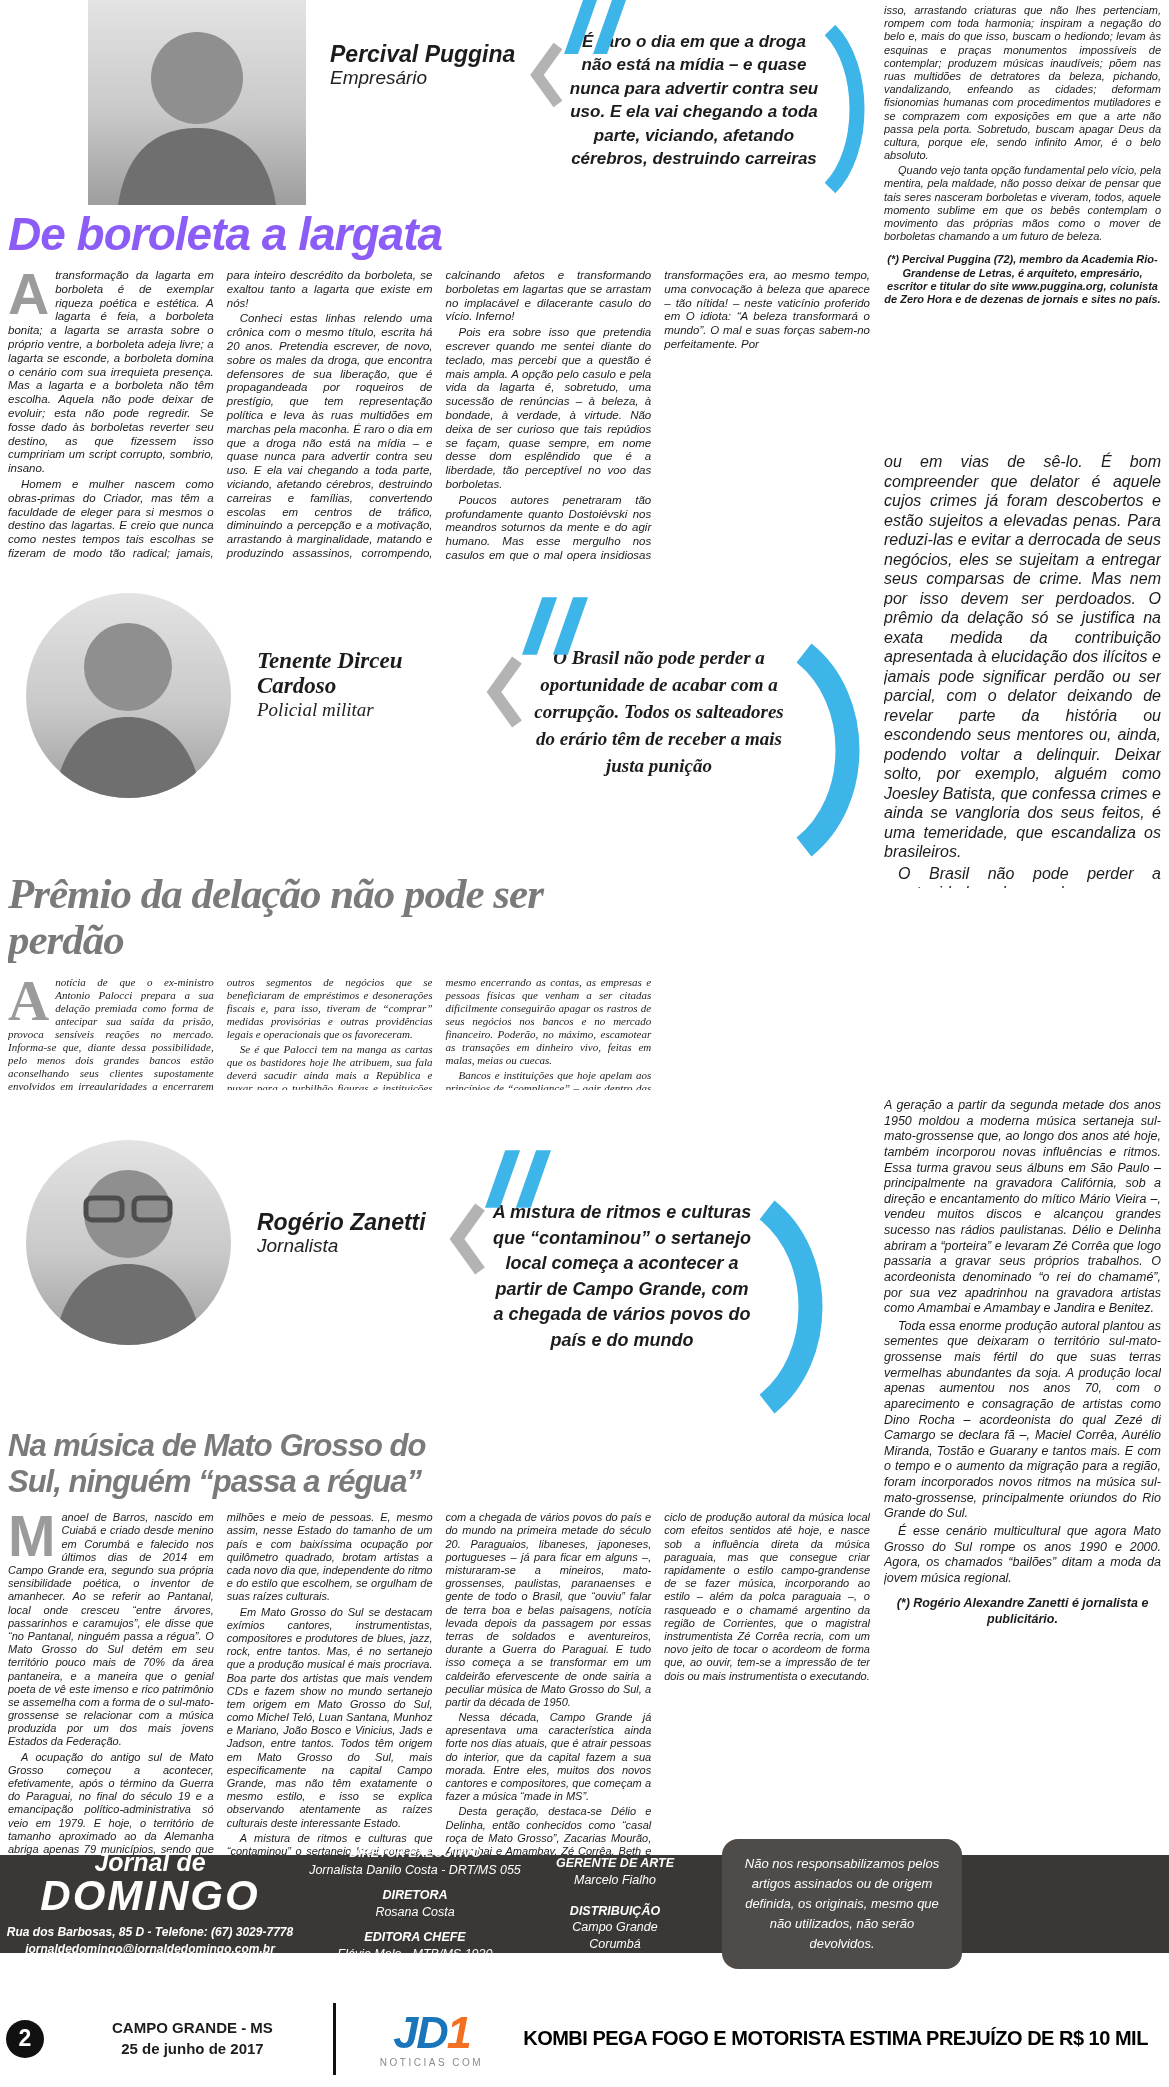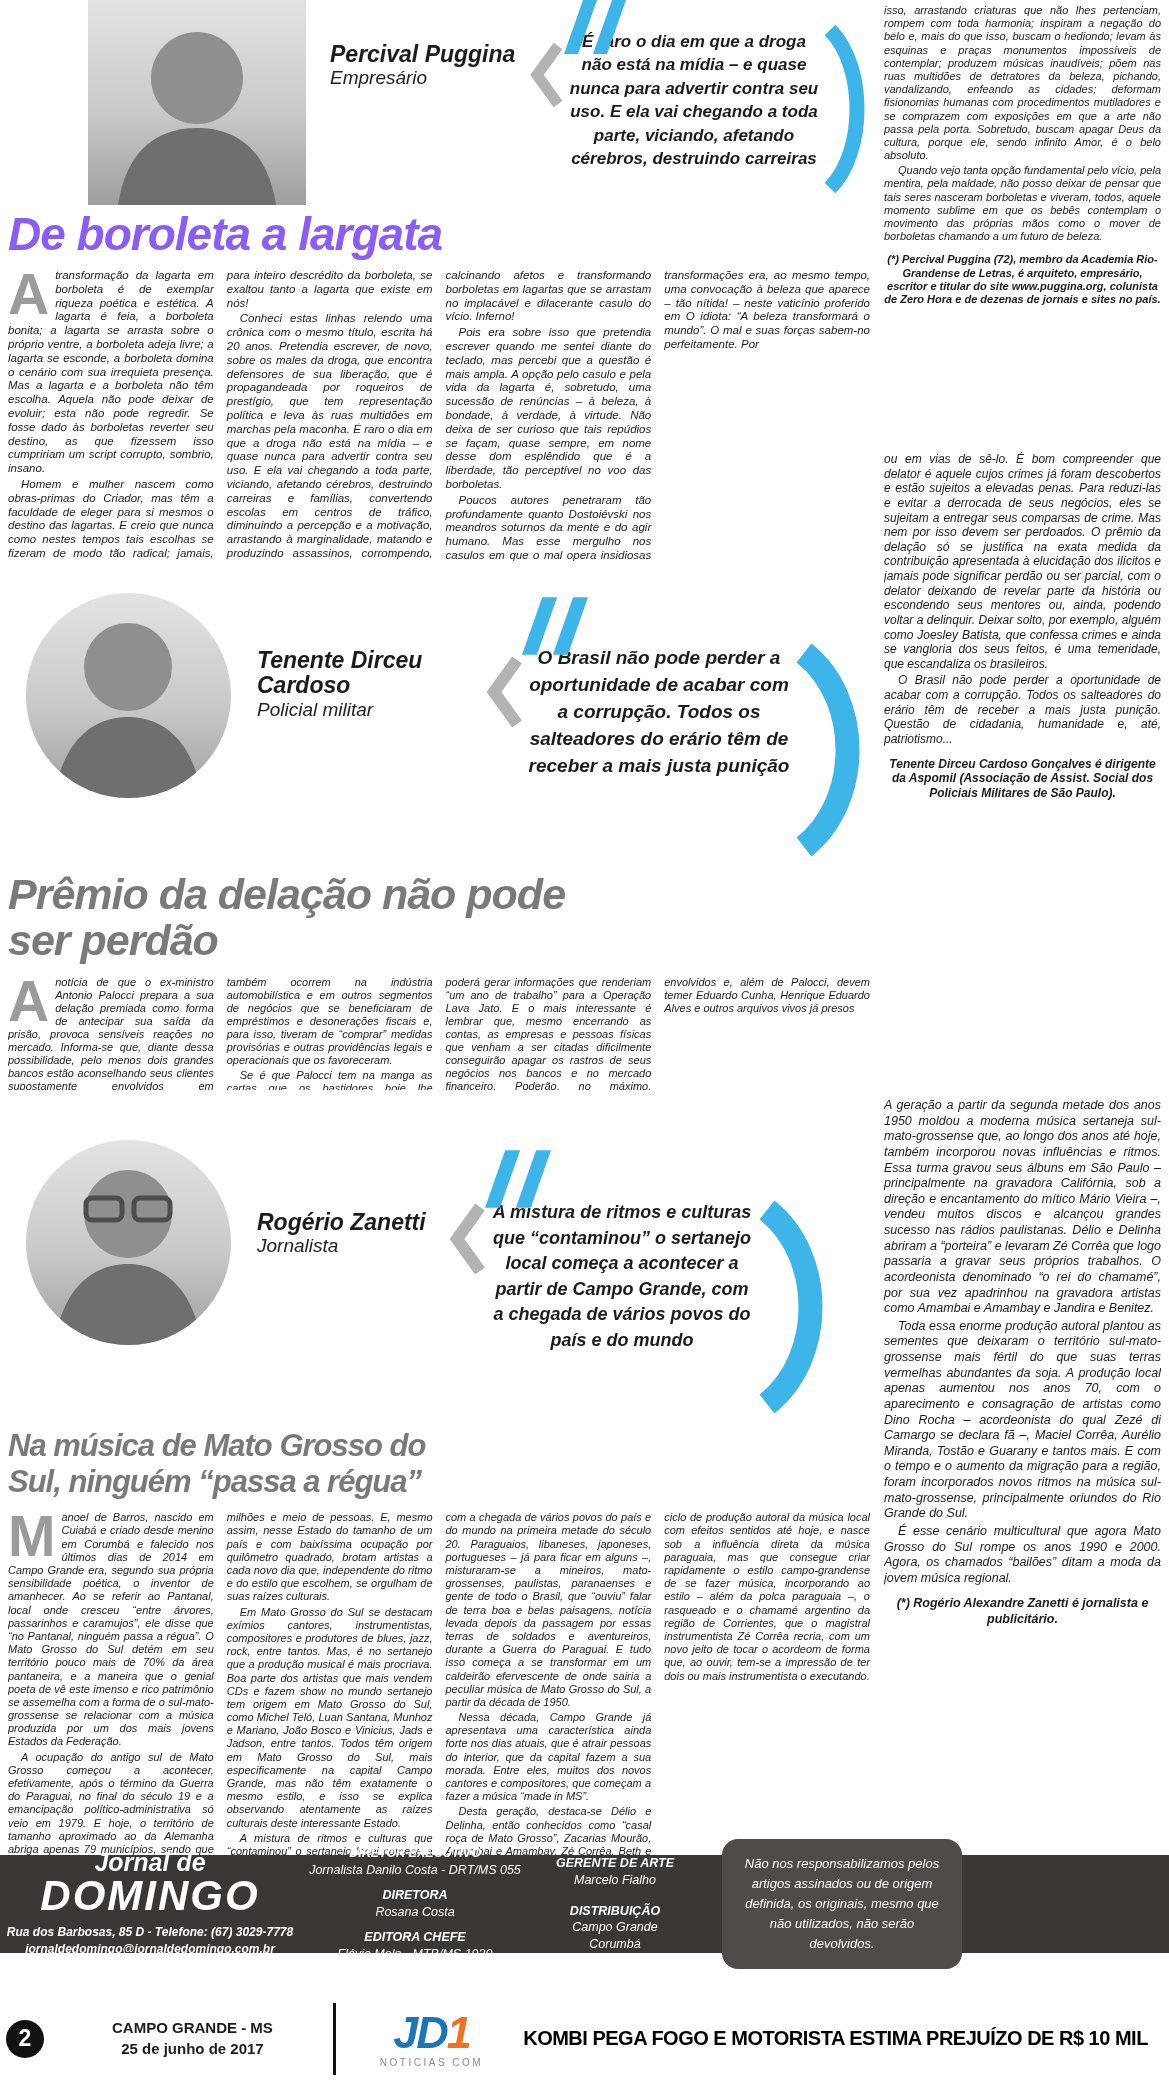--- a/index.html
+++ b/index.html
@@ -6,26 +6,26 @@
   #page{position:relative;width:1169px;height:2087px;background:#fff;overflow:hidden;
         font-family:"Liberation Sans",sans-serif;color:#1c1c1c;margin:0 auto;}
   
   #main-col{position:absolute;left:8px;top:0;width:862px;}
   #rail-col{position:absolute;left:884px;top:0;width:277px;}
   .rail{position:absolute;width:277px;font-style:italic;text-align:justify;overflow:hidden;}
   .rail p{margin:0;}
   .rail p + p{text-indent:14px;margin-top:2px;}
   .rail .sig{font-weight:bold;text-align:center;text-indent:0;margin-top:10px;}
   #a1-rail{top:4px;height:440px;font-size:11px;line-height:1.2;}
-  #a2-rail{top:452px;height:436px;font-size:12px;line-height:1.22;}
+  #a2-rail{top:452px;height:436px;font-size:16px;line-height:1.22;}
   #a3-rail{top:1098px;height:750px;font-size:12.5px;line-height:1.25;}
   
   .art-main{position:relative;width:862px;overflow:hidden;}
   #a1-main{height:585px;}
-  #a2-main{height:505px;}
+  #a2-main{height:505px;font-family:Liberation Serif, serif;}
   #a3-main{height:765px;}
   .header-row{display:flex;align-items:flex-start;}
   
   .photo{flex:none;background:linear-gradient(180deg,#e3e3e3 0%,#c9c9c9 55%,#9e9e9e 100%);
          overflow:hidden;display:flex;align-items:flex-end;justify-content:center;}
   .photo svg{display:block;}
   #a1-main .photo{width:218px;height:205px;margin-left:80px;}
   #a2-main .photo,#a3-main .photo{width:205px;height:205px;margin-left:18px;border-radius:50%;}
   #a2-main .header-row{margin-top:8px;}
   #a3-main .header-row{margin-top:50px;}

